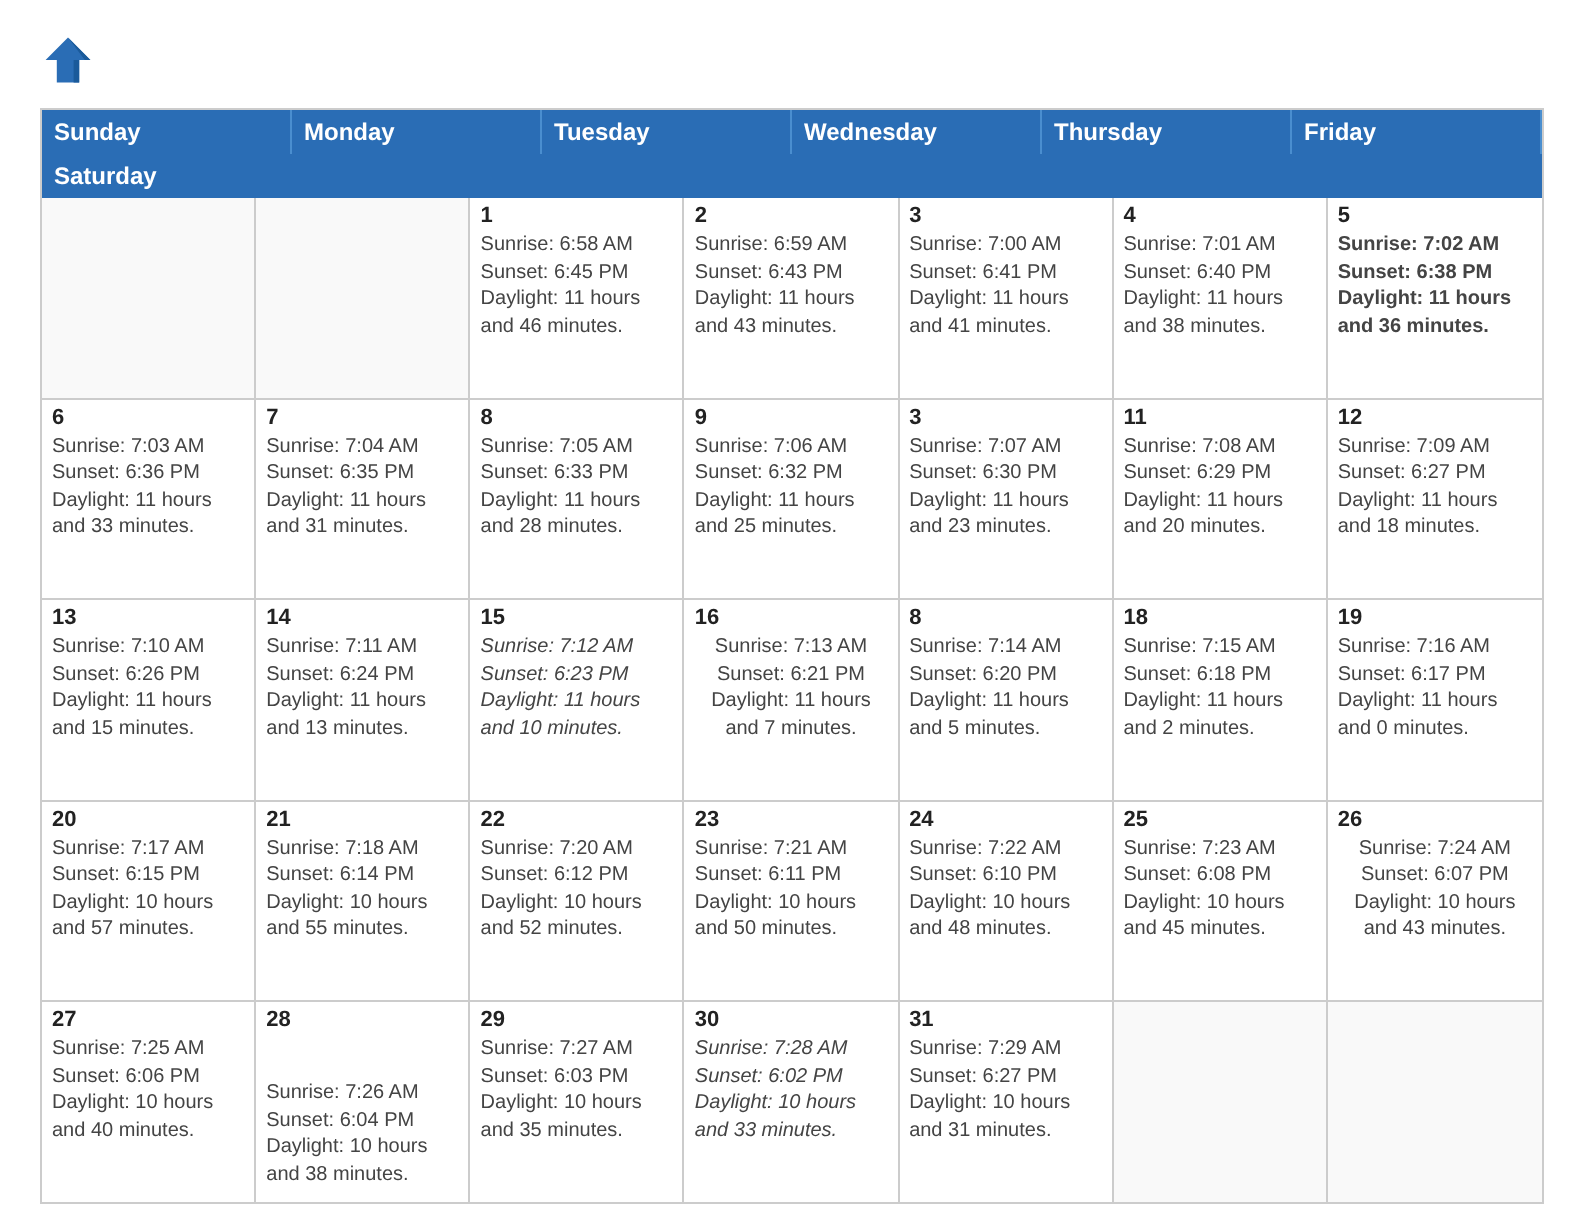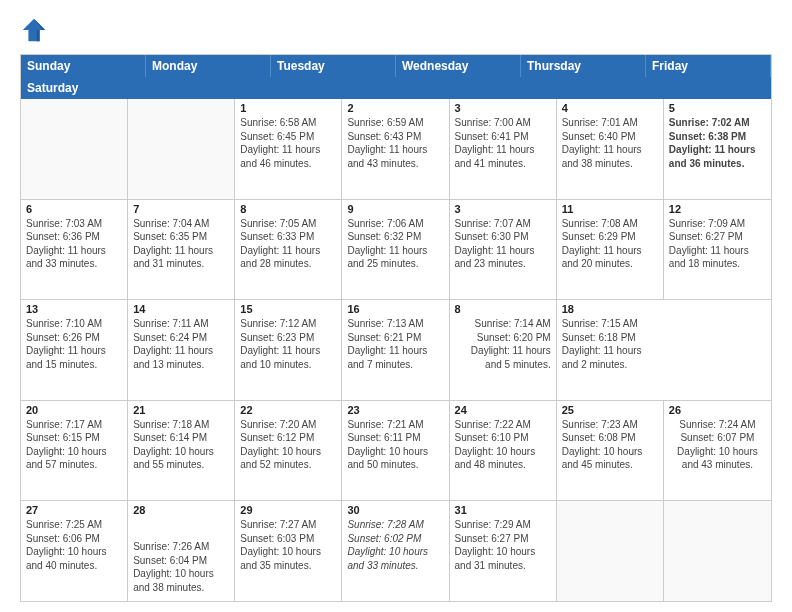--- a/index.html
+++ b/index.html
@@ -227,41 +227,47 @@
 Daylight: 11 hours and 15 minutes.</div>
           </div>
           <div class="cal-cell">
             <div class="cell-day">14</div>
             <div class="cell-info" style="white-space: pre-line;">Sunrise: 7:11 AM
 Sunset: 6:24 PM
 Daylight: 11 hours and 13 minutes.</div>
           </div>
           <div class="cal-cell">
             <div class="cell-day">15</div>
-            <div class="cell-info" style="white-space: pre-line;">Sunrise: 7:12 AM
+            <div class="cell-info" style="white-space: pre-line; font-style: italic;">Sunrise: 7:12 AM
 Sunset: 6:23 PM
 Daylight: 11 hours and 10 minutes.</div>
           </div>
           <div class="cal-cell">
             <div class="cell-day">16</div>
-            <div class="cell-info" style="white-space: pre-line;">Sunrise: 7:13 AM
+            <div class="cell-info" style="white-space: pre-line; text-align: center;">Sunrise: 7:13 AM
 Sunset: 6:21 PM
 Daylight: 11 hours and 7 minutes.</div>
           </div>
           <div class="cal-cell">
             <div class="cell-day">8</div>
-            <div class="cell-info" style="white-space: pre-line; text-align: right;">Sunrise: 7:14 AM
+            <div class="cell-info" style="white-space: pre-line;">Sunrise: 7:14 AM
 Sunset: 6:20 PM
 Daylight: 11 hours and 5 minutes.</div>
           </div>
           <div class="cal-cell">
             <div class="cell-day">18</div>
             <div class="cell-info" style="white-space: pre-line;">Sunrise: 7:15 AM
 Sunset: 6:18 PM
 Daylight: 11 hours and 2 minutes.</div>
+          </div>
+          <div class="cal-cell">
+            <div class="cell-day">19</div>
+            <div class="cell-info" style="white-space: pre-line;">Sunrise: 7:16 AM
+Sunset: 6:17 PM
+Daylight: 11 hours and 0 minutes.</div>
           </div>
         </div>
         <div class="cal-row">
           <div class="cal-cell">
             <div class="cell-day">20</div>
             <div class="cell-info" style="white-space: pre-line;">Sunrise: 7:17 AM
 Sunset: 6:15 PM
 Daylight: 10 hours and 57 minutes.</div>
           </div>
           <div class="cal-cell">

